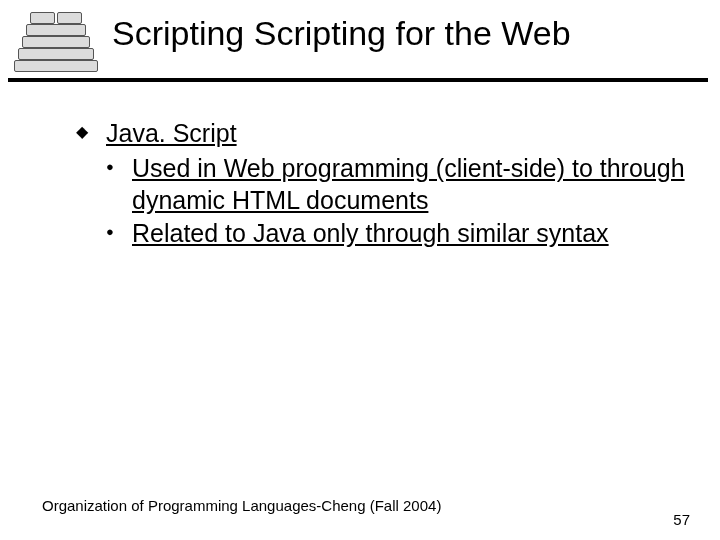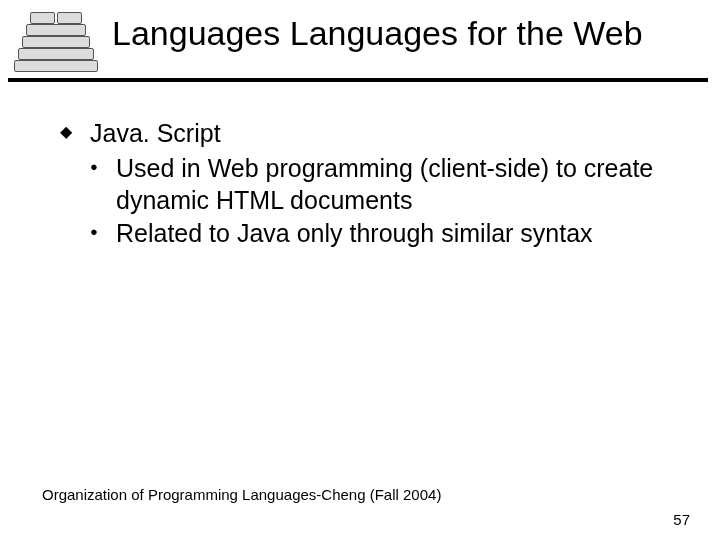--- a/index.html
+++ b/index.html
@@ -54,25 +54,26 @@
   .rule {
     position: absolute;
     left: 8px;
     top: 78px;
     width: 700px;
     height: 0;
     border-top: 4px solid #000;
   }
   .body {
     position: absolute;
-    left: 60px;
+    left: 76px;
     top: 118px;
     width: 610px;
     font-size: 25px;
     line-height: 1.25;
+    text-decoration: underline;
   }
   .lvl1 {
     position: relative;
     padding-left: 30px;
     margin-bottom: 4px;
   }
   .lvl1::before {
     content: "◆";
     position: absolute;
     left: 0;
@@ -89,21 +90,21 @@
     content: "●";
     position: absolute;
     left: 30px;
     top: 6px;
     font-size: 13px;
     color: #000;
   }
   .footer-left {
     position: absolute;
     left: 42px;
-    bottom: 37px;
+    bottom: 26px;
     font-size: 15px;
   }
   .footer-right {
     position: absolute;
     right: 30px;
     bottom: 12px;
     font-size: 15px;
   }
 </style>
 </head>
@@ -113,31 +114,31 @@
 
   <div class="header">
     <div class="logo">
       <div class="layer l5"></div>
       <div class="layer l4"></div>
       <div class="layer l3"></div>
       <div class="layer l2"></div>
       <div class="layer l1a"></div>
       <div class="layer l1b"></div>
     </div>
-    <div class="title">Languages Languages for the Web</div>
+    <div class="title">Scripting Scripting for the Web</div>
     <div class="rule"></div>
   </div>
 
   <div class="body">
 
     <div class="lvl1">
       <span>Java. Script</span>
     </div>
     <div class="lvl2">
-      <span>Used in Web programming (client-side) to create dynamic HTML documents</span>
+      <span>Used in Web programming (client-side) to through dynamic HTML documents</span>
     </div>
     <div class="lvl2">
       <span>Related to Java only through similar syntax</span>
     </div>
 
 
   </div>
 
   <div class="footer-left">Organization of Programming Languages-Cheng (Fall 2004)</div>
   <div class="footer-right">57</div>

